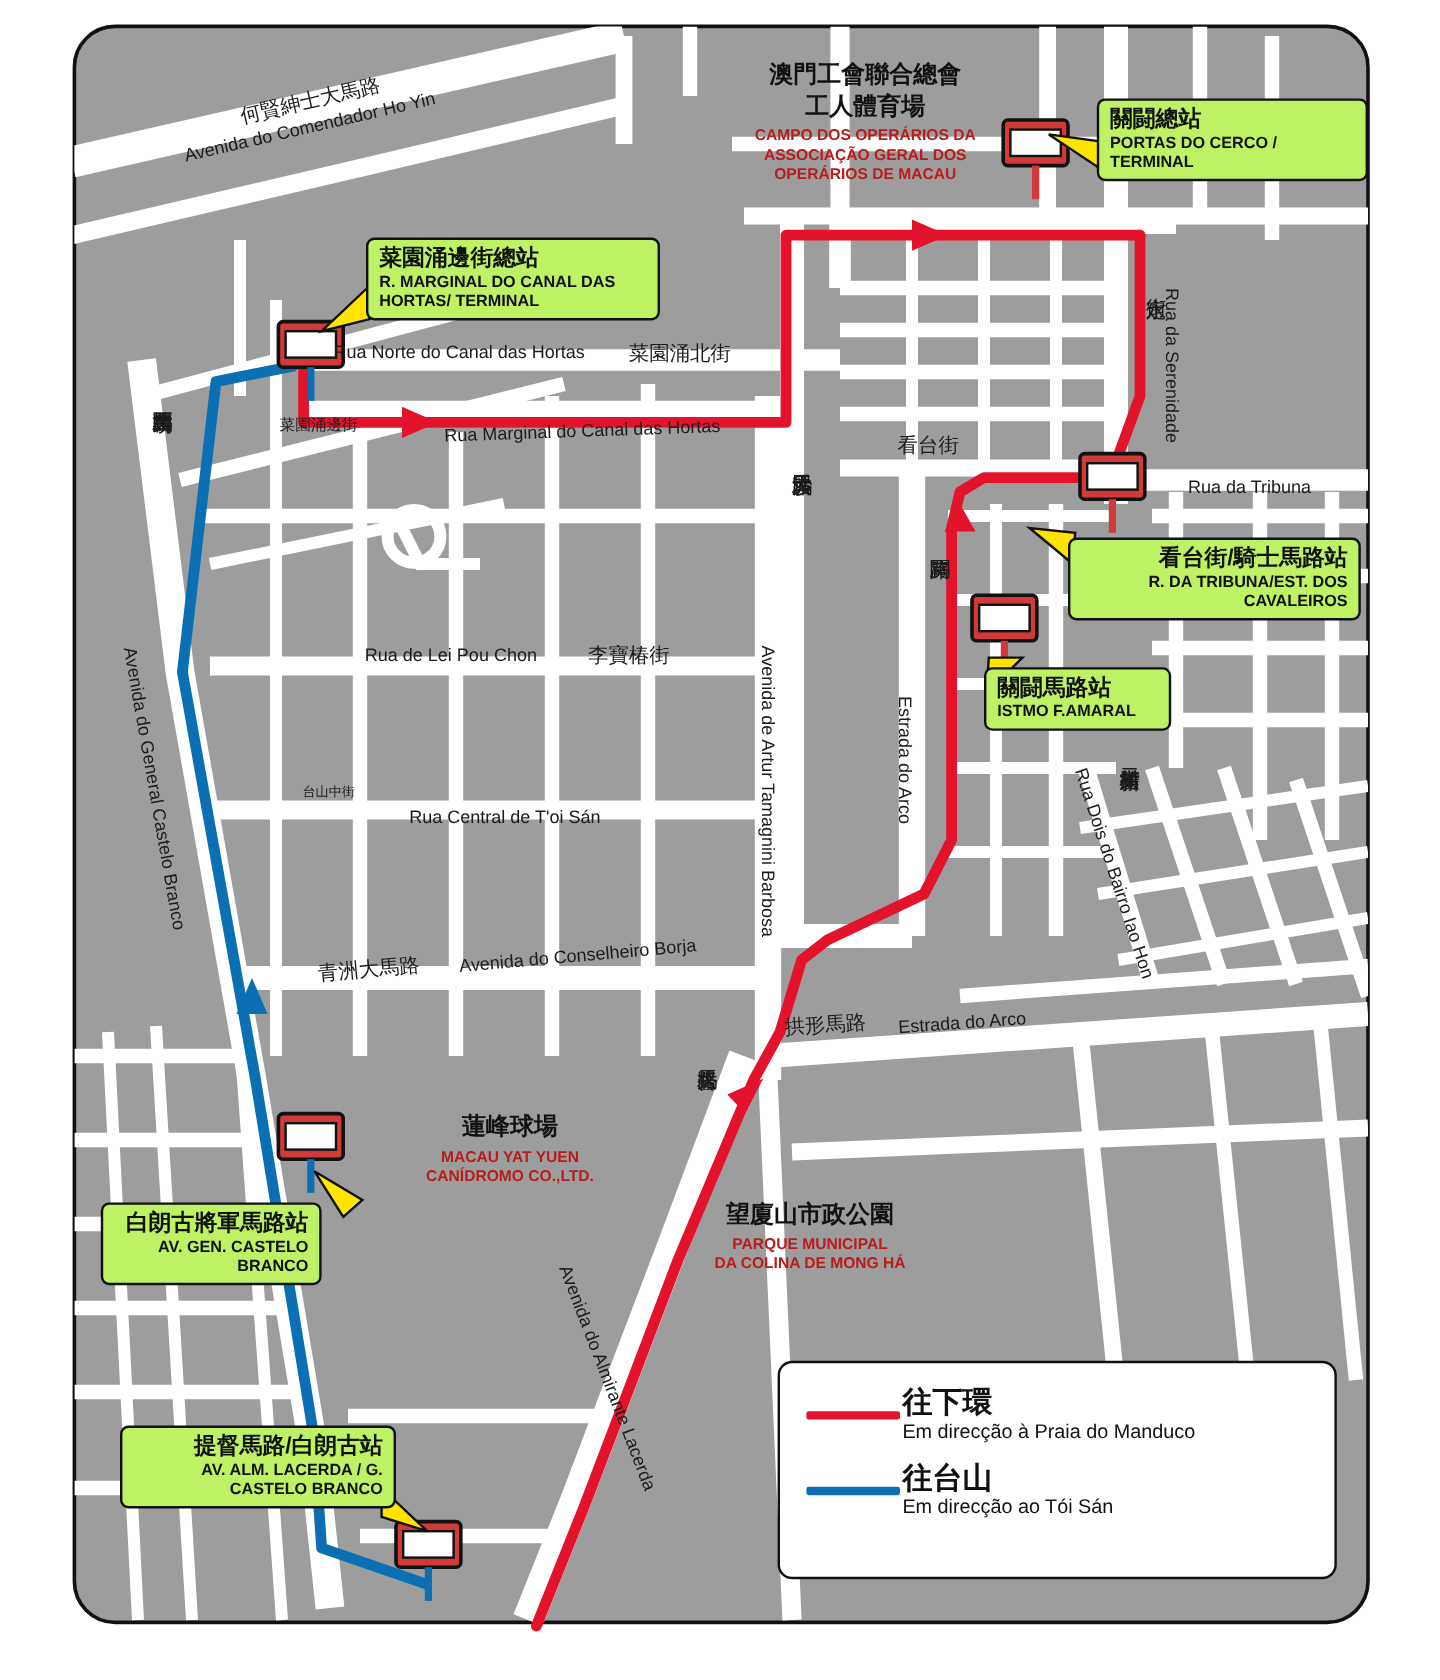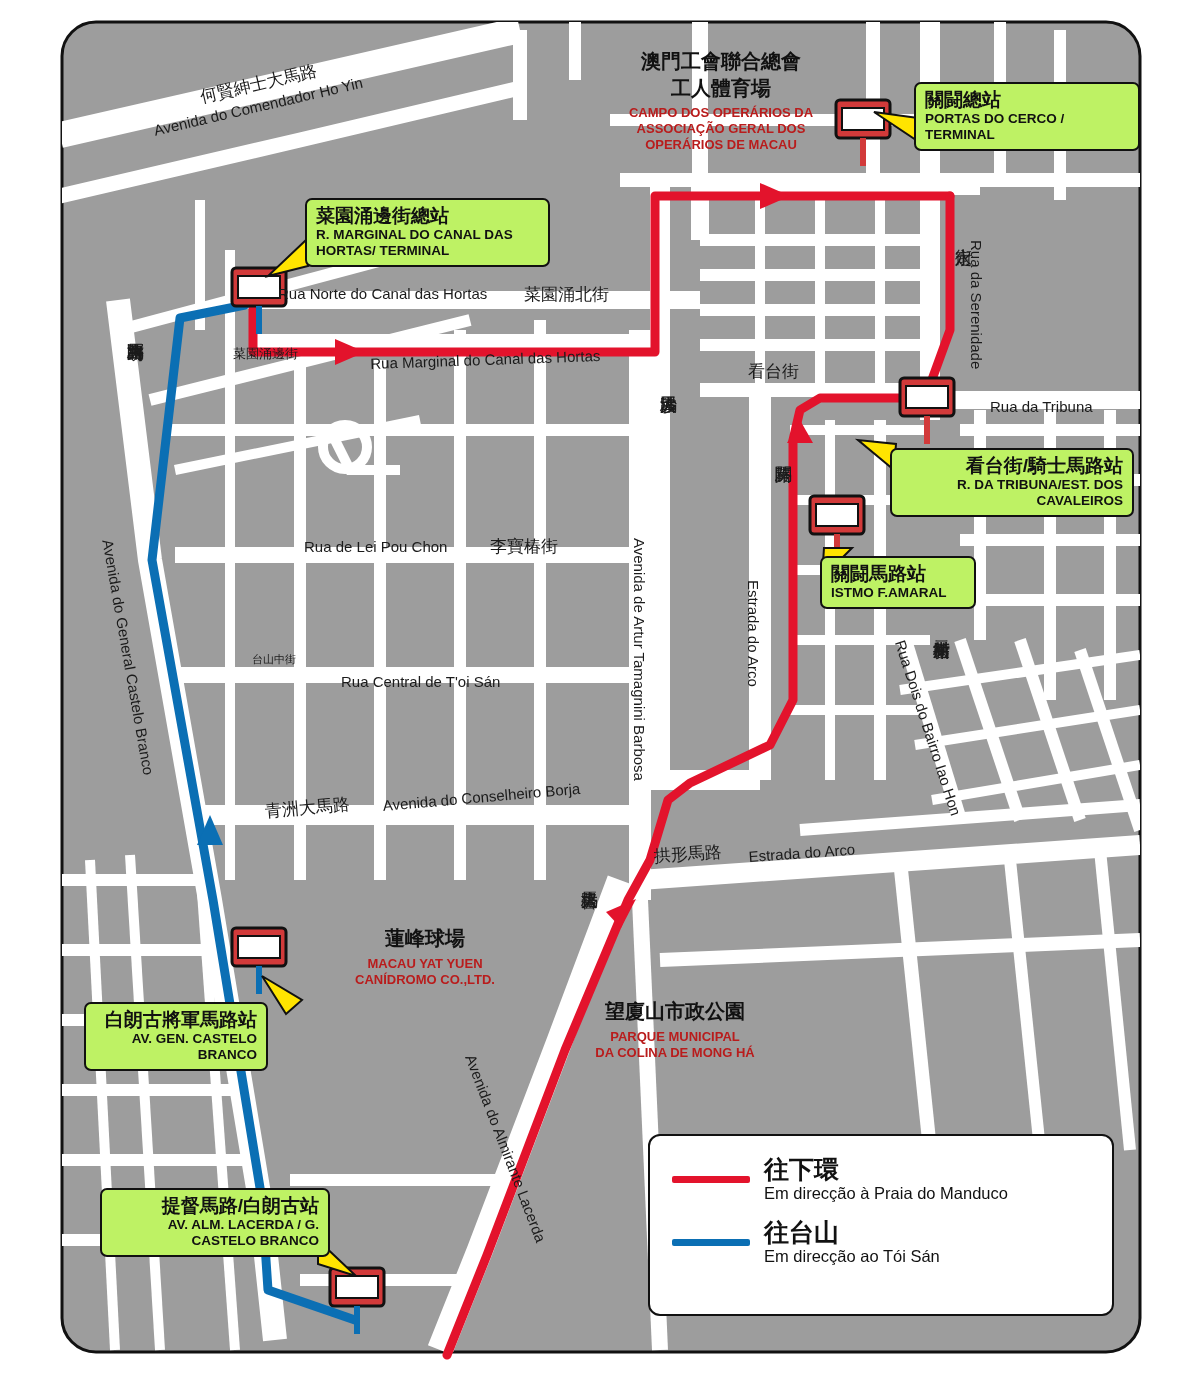--- a/index.html
+++ b/index.html
@@ -8,21 +8,21 @@
   #map-svg{position:absolute;left:0;top:0;}
   .lbl{position:absolute;font-family:"Liberation Sans", sans-serif;color:#1a1a1a;white-space:nowrap;}
   .street-lbl{font-size:15px;color:#1b1b1b;}
   .place-cn{font-size:20px;font-weight:bold;color:#111;text-align:center;}
   .place-pt{font-size:13px;font-weight:bold;color:#b91c1c;text-align:center;line-height:1.22;}
   .callout{position:absolute;background:#bef264;border:2px solid #111;border-radius:7px;padding:5px 9px 6px 9px;box-sizing:border-box;}
   .callout .cn{font-size:19px;font-weight:bold;color:#111;line-height:1.15;}
   .callout .pt{font-size:13.5px;font-weight:bold;color:#111;line-height:1.18;}
   .callout.right .cn,.callout.right .pt{text-align:right;}
   .legend{position:absolute;background:#fff;border:2px solid #111;border-radius:12px;box-sizing:border-box;}
-  .legend-row{display:flex;align-items:center;gap:14px;}
+  .legend-row{display:flex;align-items:center;gap:2px;}
   .legend-bar{width:78px;height:7px;border-radius:2px;flex:none;}
   .legend-cn{font-size:25px;font-weight:bold;color:#111;line-height:1.1;}
   .legend-pt{font-size:16.5px;color:#111;line-height:1.2;}
   .vert{writing-mode:vertical-rl;text-orientation:upright;}
   .rot{transform-origin:left top;}
 </style>
 </head>
 <body>
 
 <div id="map-root">

